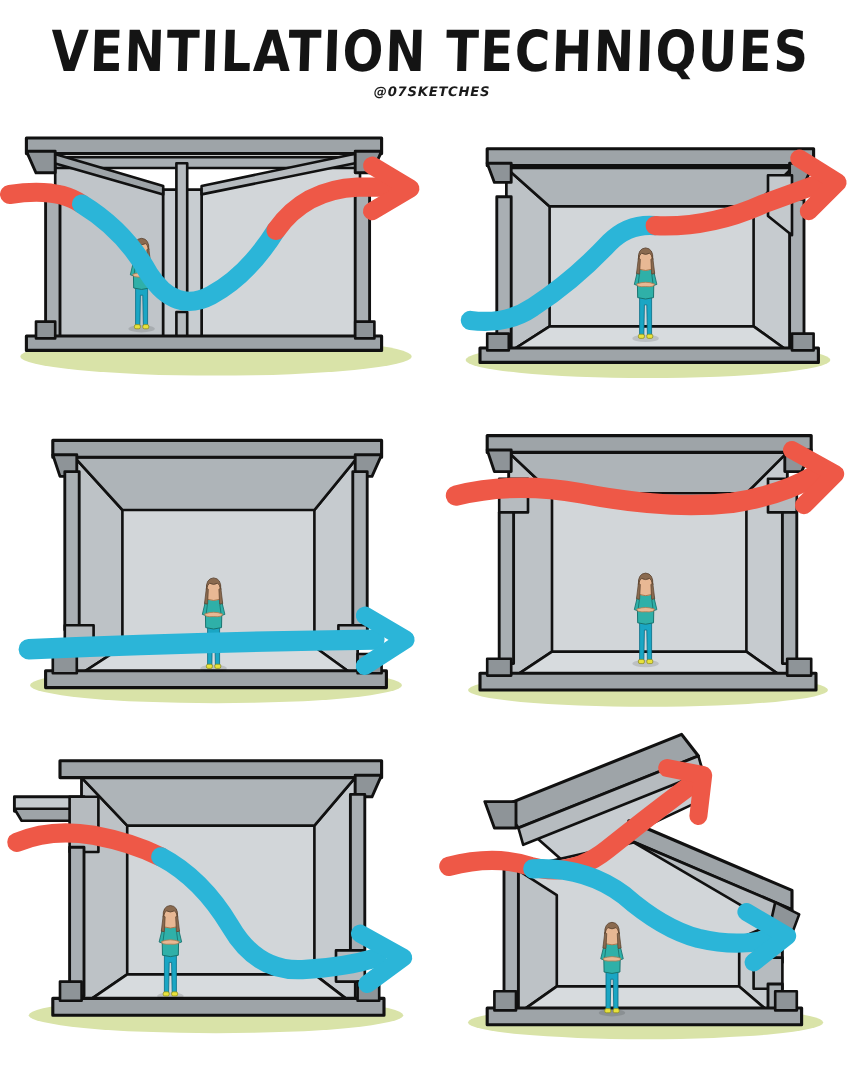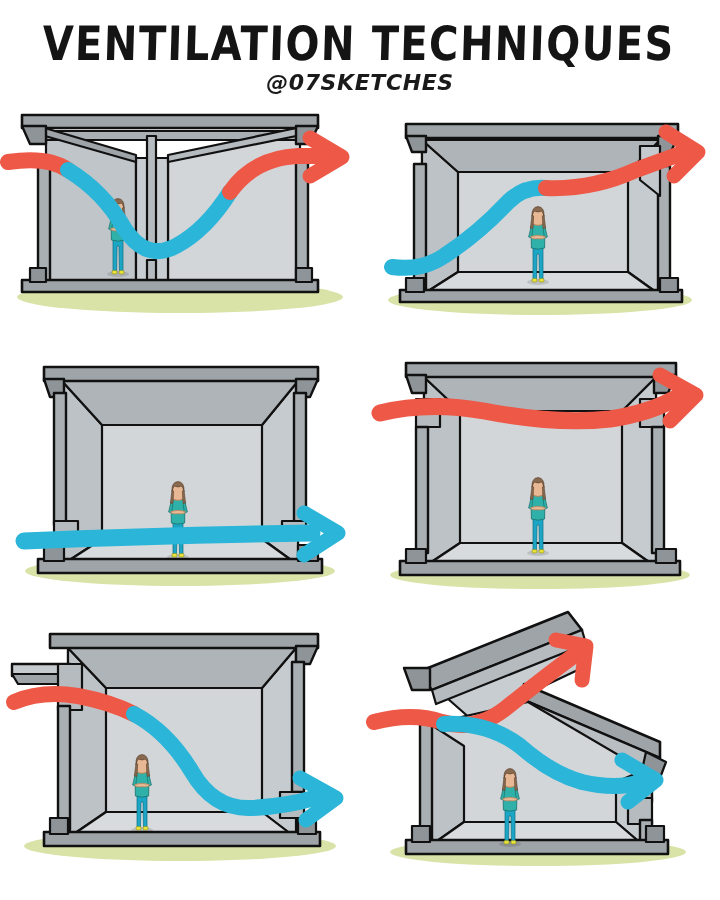--- a/index.html
+++ b/index.html
@@ -31,21 +31,21 @@
     letter-spacing: 1.5px;
     color: #141414;
     line-height: 1.05;
     transform: scaleY(1.18) skewX(-2deg);
     transform-origin: center top;
   }
   #handle {
     margin: 0;
     padding-top: 12px;
     font-family: "DejaVu Sans", sans-serif;
-    font-size: 22px;
+    font-size: 11px;
     font-weight: 700;
     font-style: italic;
     letter-spacing: 0.6px;
     color: #1a1a1a;
   }
   
   #grid {
     position: absolute;
     top: 100px; left: 0;
     width: 720px; height: 800px;

